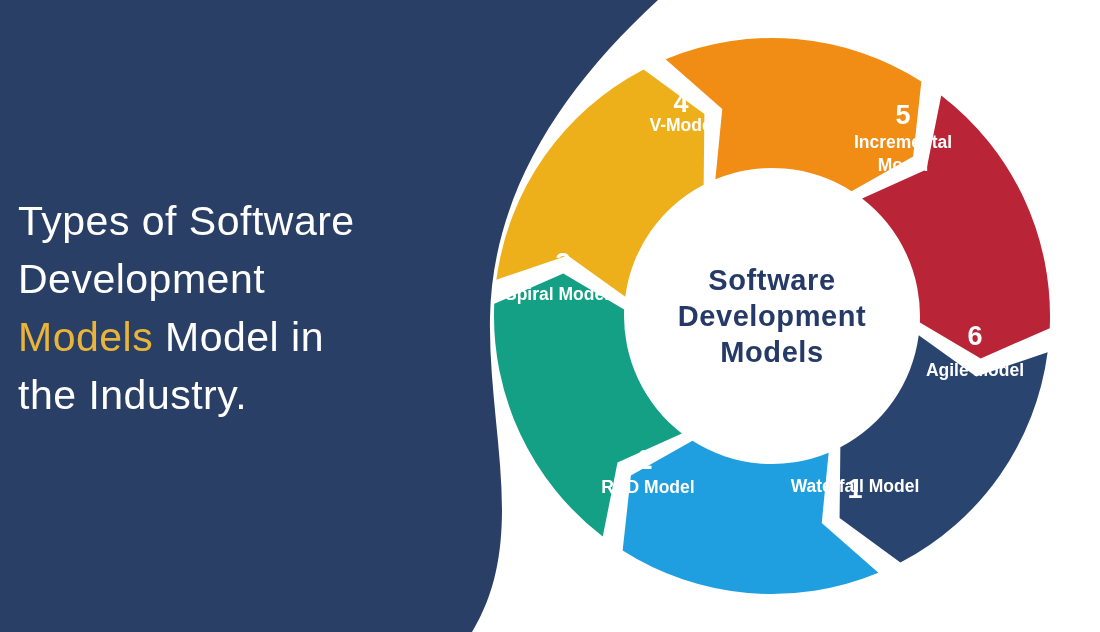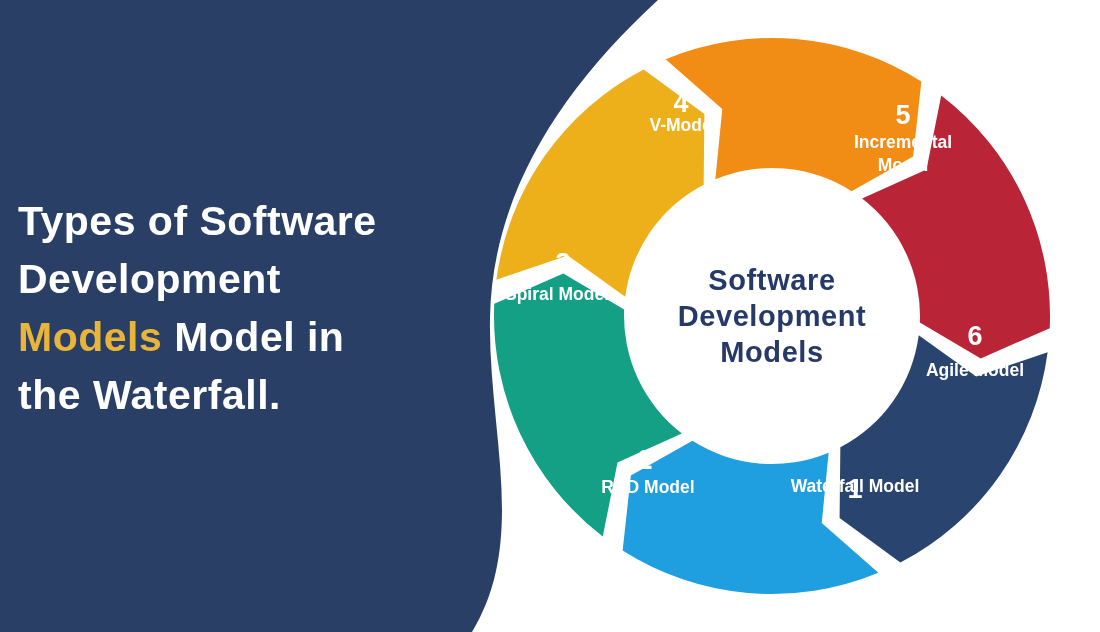--- a/index.html
+++ b/index.html
@@ -24,21 +24,21 @@
     height: 632px;
   }
   
   #headline {
     position: absolute;
     left: 18px;
     top: 192px;
     width: 470px;
     font-size: 41px;
     line-height: 58px;
-    font-weight: 700;
+    font-weight: 400;
     color: #ffffff;
     letter-spacing: 0.5px;
     user-select: none;
   }
   #headline .accent {
     color: #e8b53a;
   }
   
   #diagram {
     position: absolute;
@@ -74,21 +74,21 @@
 
   <svg id="bg-layer" viewBox="0 0 1100 632">
     <rect x="0" y="0" width="1100" height="632" fill="#ffffff"></rect>
     <path id="navy-panel-path" fill="#2a3f66" d="M 0 0 L 658 0 C 560 90, 492 195, 490 318 C 488 432, 528 540, 472 632 L 0 632 Z"></path>
   </svg>
 
   <div id="headline">
     <div>Types of Software</div>
     <div>Development</div>
     <div><span class="accent">Models</span><span> Model in</span></div>
-    <div>the Waterfall.</div>
+    <div>the Industry.</div>
   </div>
 
   <svg id="diagram" viewBox="0 0 1100 632">
     <g id="segments-group">
         <path d="M 941.24 95.45 A 278 278 0 0 1 1049.74 328.13 L 980.72 358.47 L 919.86 322.46 A 148 148 0 0 0 862.1 198.58 L 926.5 169.38 Z" fill="#b92436"></path>
         <path d="M 1047.62 352.29 A 278 278 0 0 1 900.37 562.59 L 839.59 517.99 L 840.34 447.28 A 148 148 0 0 0 918.73 335.32 L 976.23 376.5 Z" fill="#2a4470"></path>
         <path d="M 878.39 572.84 A 278 278 0 0 1 622.63 550.46 L 630.86 475.53 L 692.48 440.82 A 148 148 0 0 0 828.64 452.73 L 821.72 523.11 Z" fill="#1f9fe0"></path>
         <path d="M 602.76 536.55 A 278 278 0 0 1 494.26 303.87 L 563.28 273.53 L 624.14 309.54 A 148 148 0 0 0 681.9 433.42 L 617.5 462.62 Z" fill="#13a085"></path>
         <path d="M 496.38 279.71 A 278 278 0 0 1 643.63 69.41 L 704.41 114.01 L 703.66 184.72 A 148 148 0 0 0 625.27 296.68 L 567.77 255.5 Z" fill="#eeb01a"></path>
         <path d="M 665.61 59.16 A 278 278 0 0 1 921.37 81.54 L 913.14 156.47 L 851.52 191.18 A 148 148 0 0 0 715.36 179.27 L 722.28 108.89 Z" fill="#f18c14"></path>

